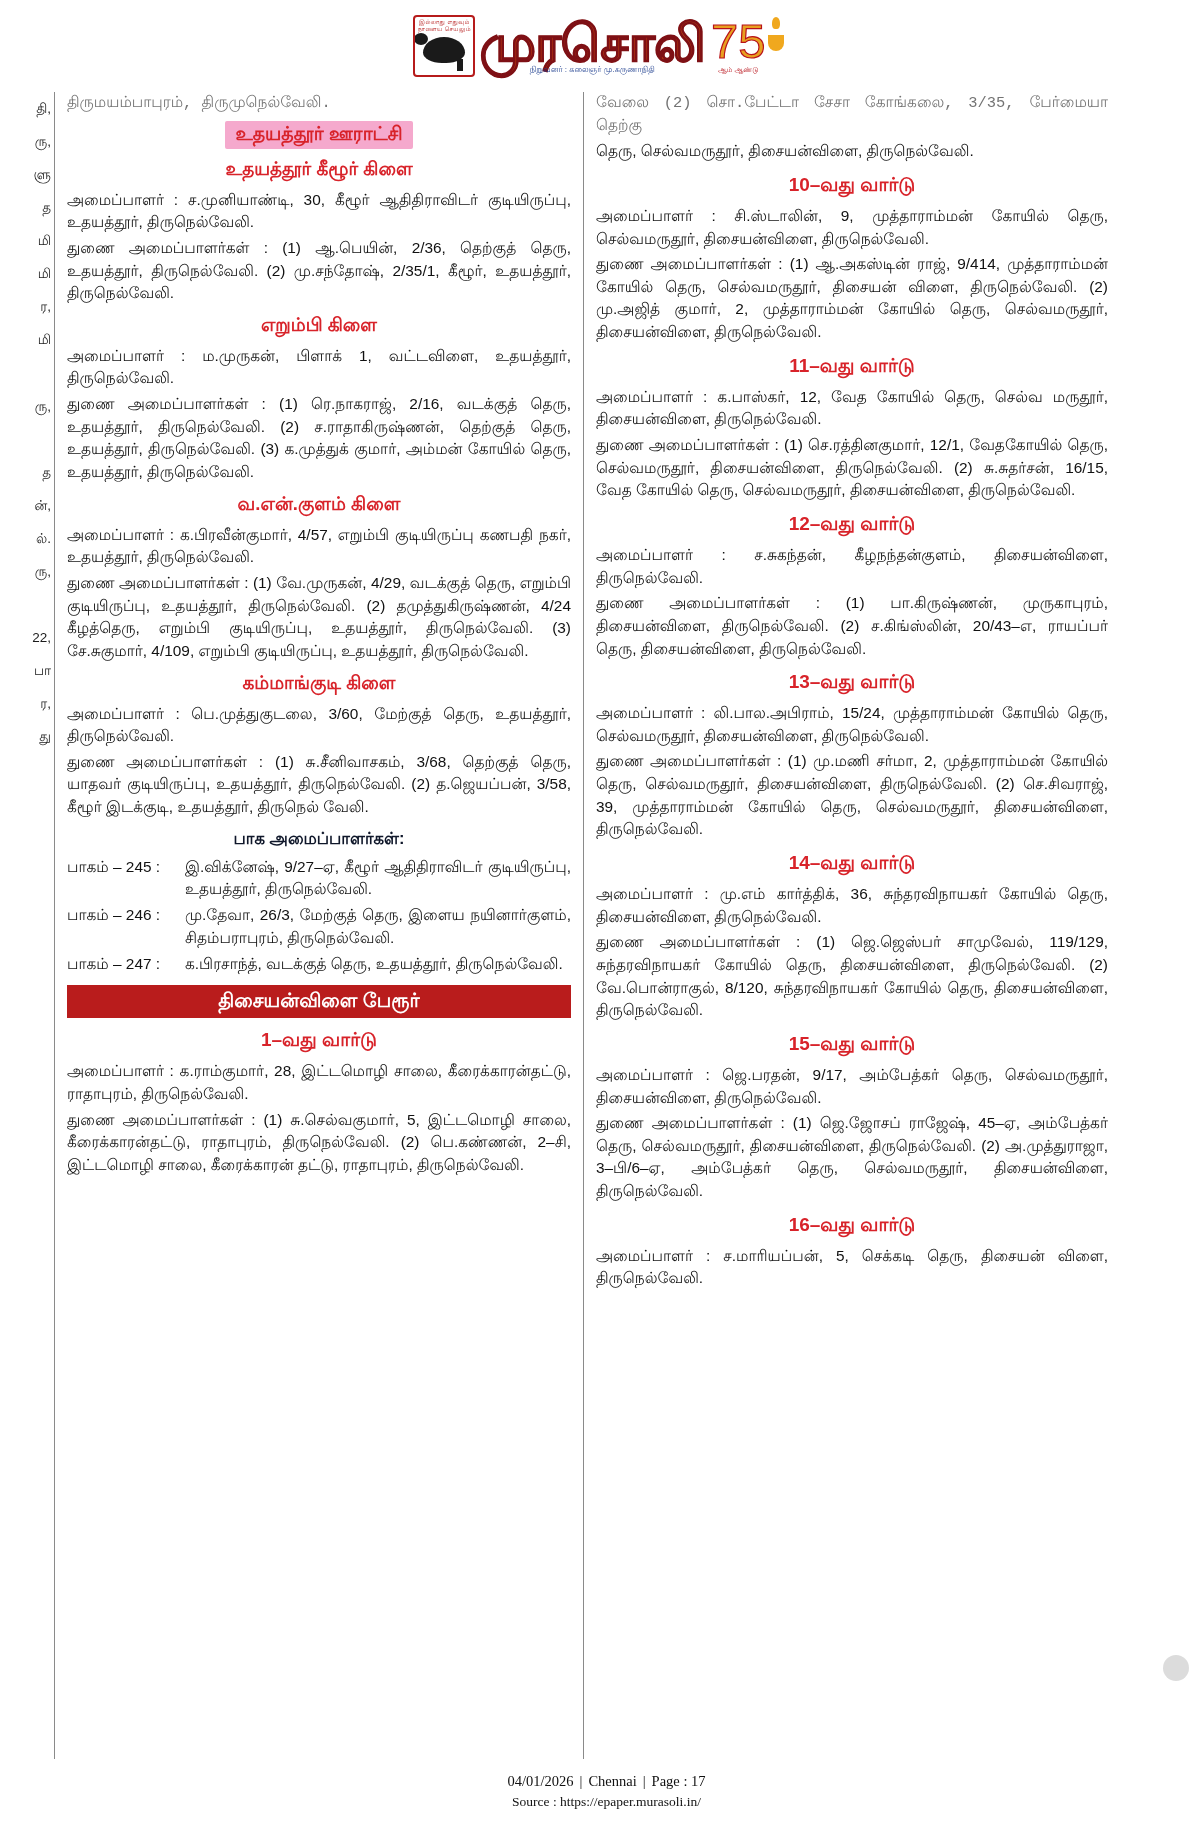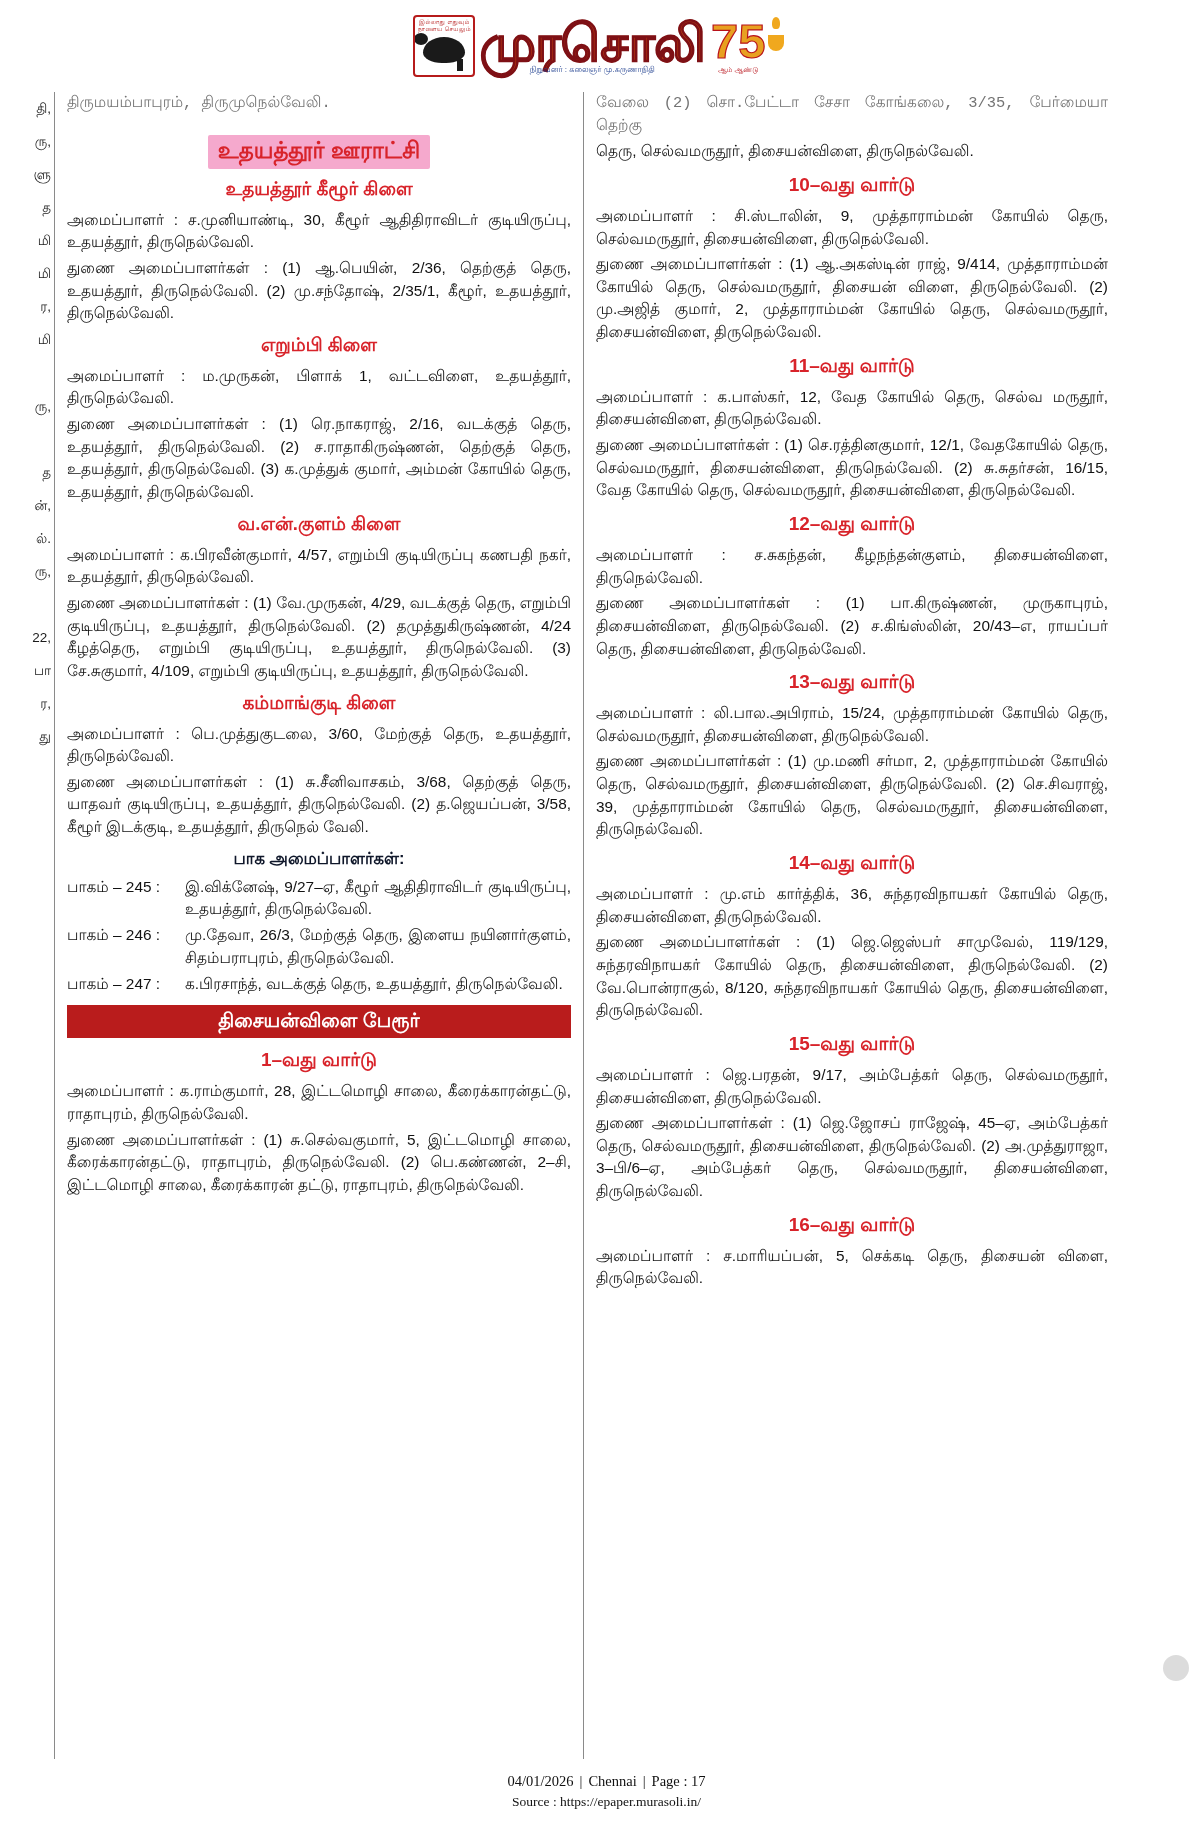--- a/index.html
+++ b/index.html
@@ -50,21 +50,21 @@
     letter-spacing:-1px;
     font-family:"Liberation Sans", sans-serif;
   }
   .brand-sub{
     font-size:8px; color:#1f3f8f; text-align:center; margin-top:-4px;
   }
   .badge75{
     display:flex; align-items:flex-start; margin-left:2px;
   }
   .b75 {
-    font-size:49px; font-weight:bold; color:#e8a020;
+    font-size:49px; font-weight:normal; color:#e8a020;
     -webkit-text-stroke:1.2px #b8121a; line-height:1;
   }
   .b75-sub{ font-size:7px; color:#b8121a; text-align:center; }
   .lamp {
     width:16px; height:34px; margin-left:2px; position:relative;
   }
   .lamp .flame{
     position:absolute; top:0; left:4px; width:8px; height:12px;
     background:#f0a81e; border-radius:50% 50% 40% 40%;
   }
@@ -121,24 +121,24 @@
     font-weight:bold;
   }
   h3.ward {
     margin:11px 0 7px 0;
     text-align:center;
     color:#d8232a;
     font-size:19px;
     font-weight:bold;
   }
   h2.panchayat-pink {
-    margin:20px auto 9px auto;
+    margin:6px auto 9px auto;
     text-align:center;
     color:#d8232a;
-    font-size:23px;
+    font-size:19px;
     font-weight:bold;
     background:#f5a9cd;
     display:block;
     width:fit-content;
     padding:2px 10px;
     border-radius:2px;
   }
   h2.peroor-bar {
     margin:10px 0 8px 0;
     text-align:center;

